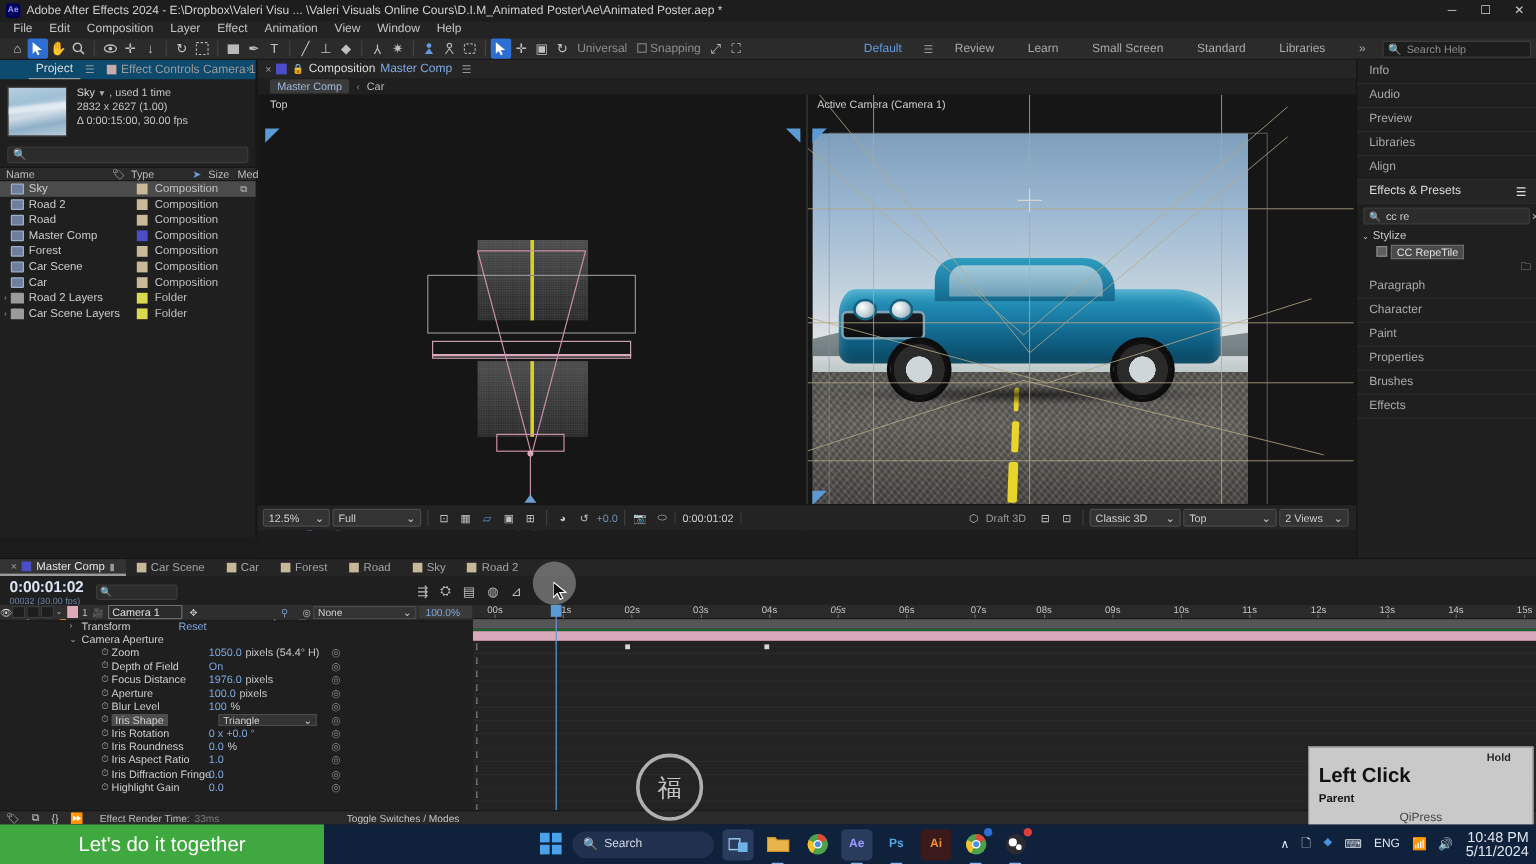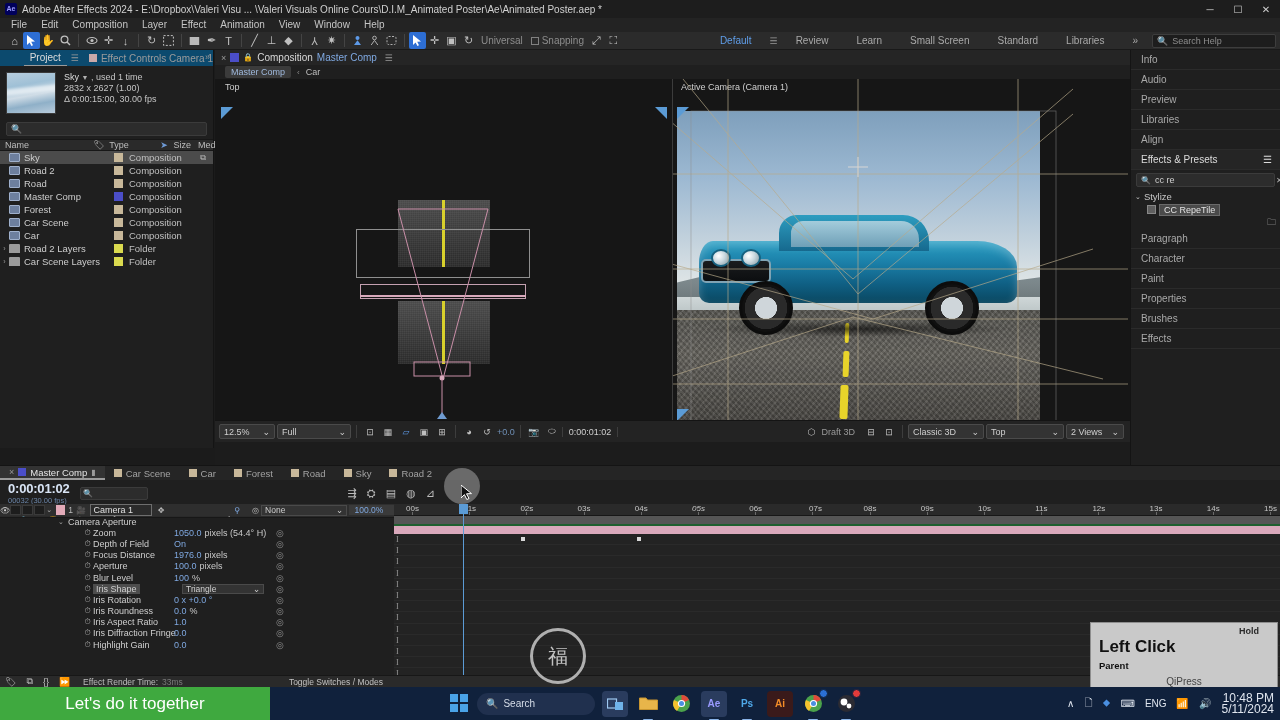--- a/index.html
+++ b/index.html
@@ -952,20 +952,27 @@
         <div style="width:104px;padding-left:2px">
           <div class="parent-sel">
             <span>None</span>
             <span>⌄</span>
           </div>
         </div>
         <div class="stretch-v">100.0%</div>
       </div>
 
       <div id="prop-list">
+          <div class="prop-row">
+            <span style="width:58px"></span>
+            <span style="width:10px;font-size:7px;color:#aaa">›</span>
+            <span class="prop-name">Transform</span>
+            <span style="width:40px"></span>
+            <span class="prop-val">Reset</span>
+          </div>
           <div class="prop-row">
             <span style="width:58px"></span>
             <span style="width:10px;font-size:7px;color:#aaa">⌄</span>
             <span class="prop-name">Camera Aperture</span>
           </div>
           <div class="prop-row" style="position: relative;">
             <span style="width:82px"></span>
             <span class="stopwatch">⏱</span>
             <span class="prop-name">Zoom</span>
             <span style="position:absolute;left:174px;display:flex;align-items:center">

